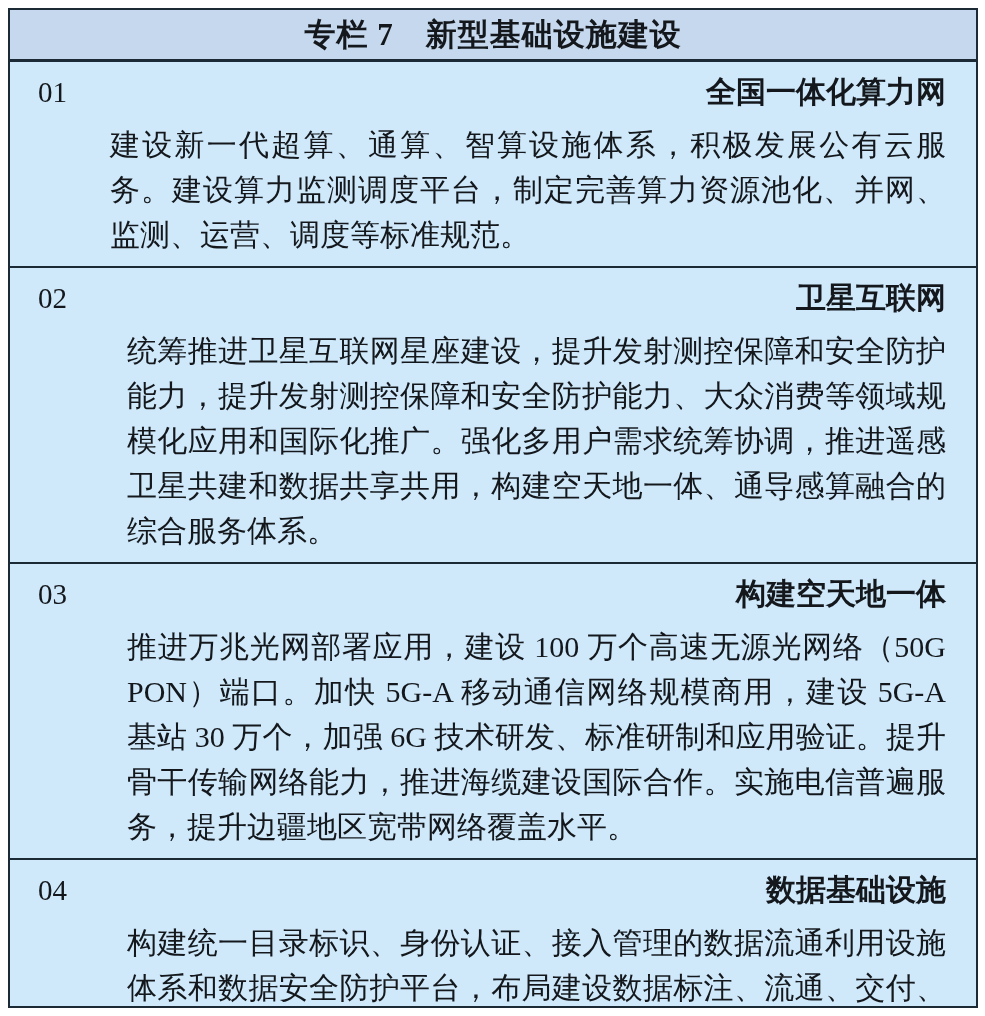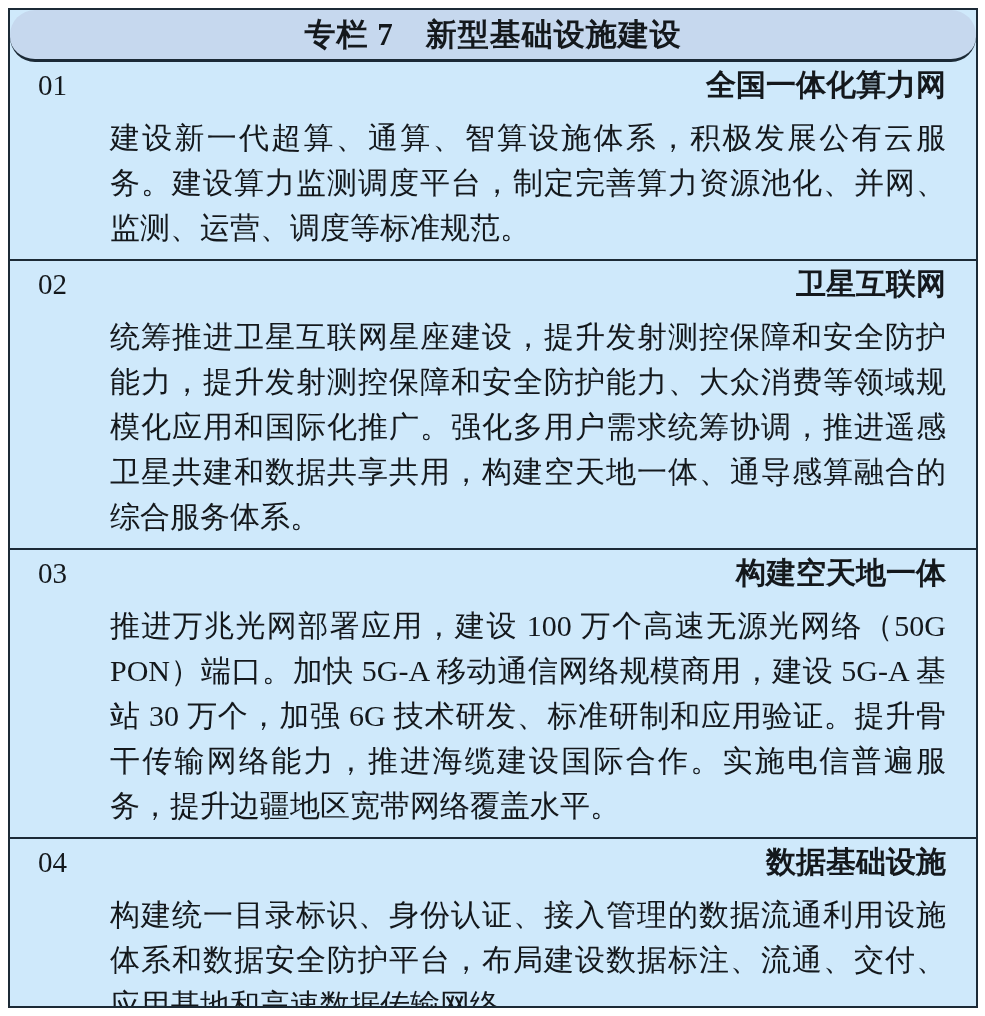--- a/index.html
+++ b/index.html
@@ -28,30 +28,30 @@
     background:var(--body-bg);
     overflow:hidden;
   }
   .box-header{
     background:var(--header-bg);
     border-bottom:3px solid var(--border-color);
     height:52px;
     display:flex;align-items:center;justify-content:center;
     font-size:31px;font-weight:bold;
     letter-spacing:1px;
-    border-radius:25px;
   }
   .row{
     display:grid;
     grid-template-columns:72px 1fr;
-    padding:0 30px 9px 28px;
+    padding:7px 30px 9px 28px;
     background:var(--body-bg);
   }
   .row + .row{
     border-top:2px solid var(--border-color);
+    gap:17px;
   }
   .num{
     font-size:29px;
     line-height:45px;
     padding-top:1px;
   }
   .heading{
     font-size:30px;
     font-weight:600;
     line-height:45px;

